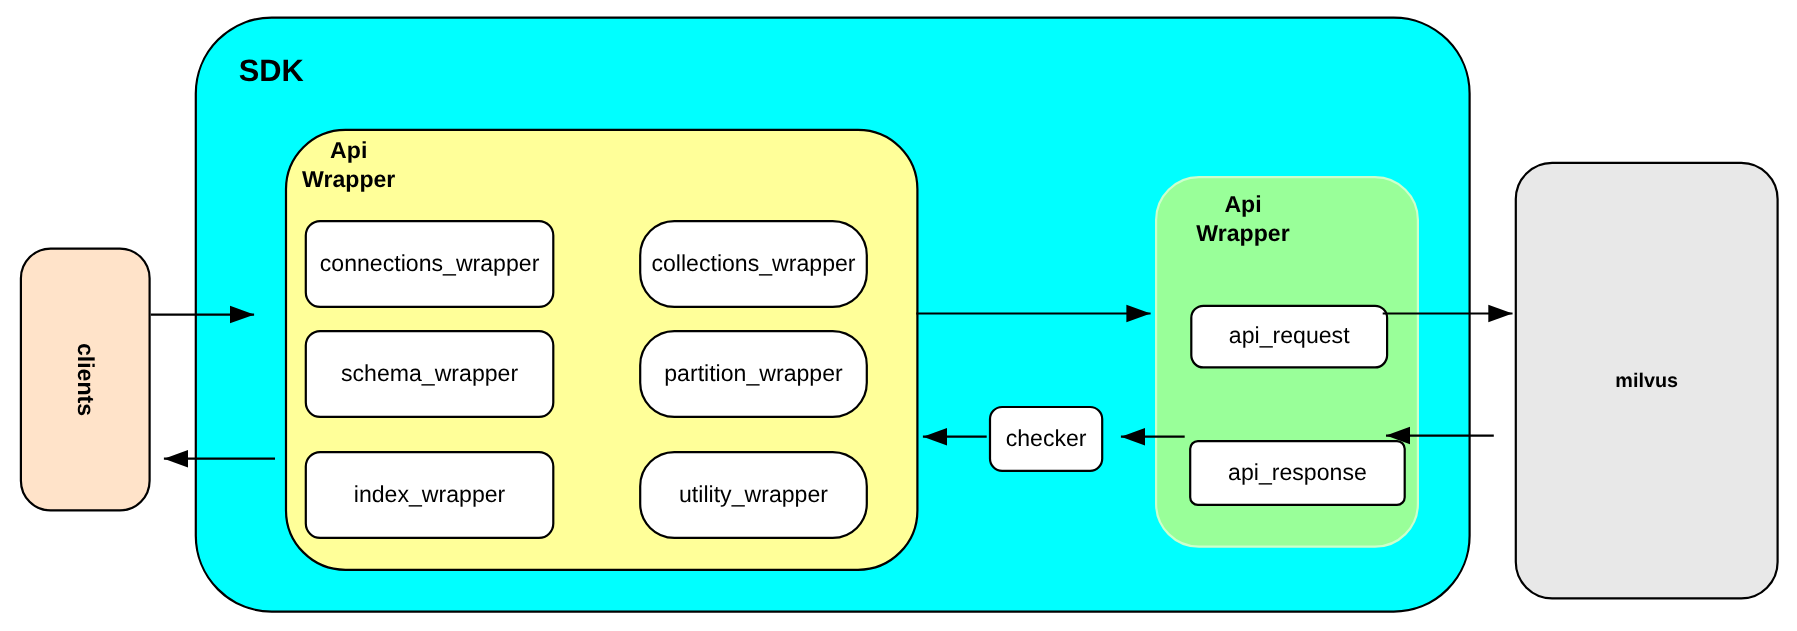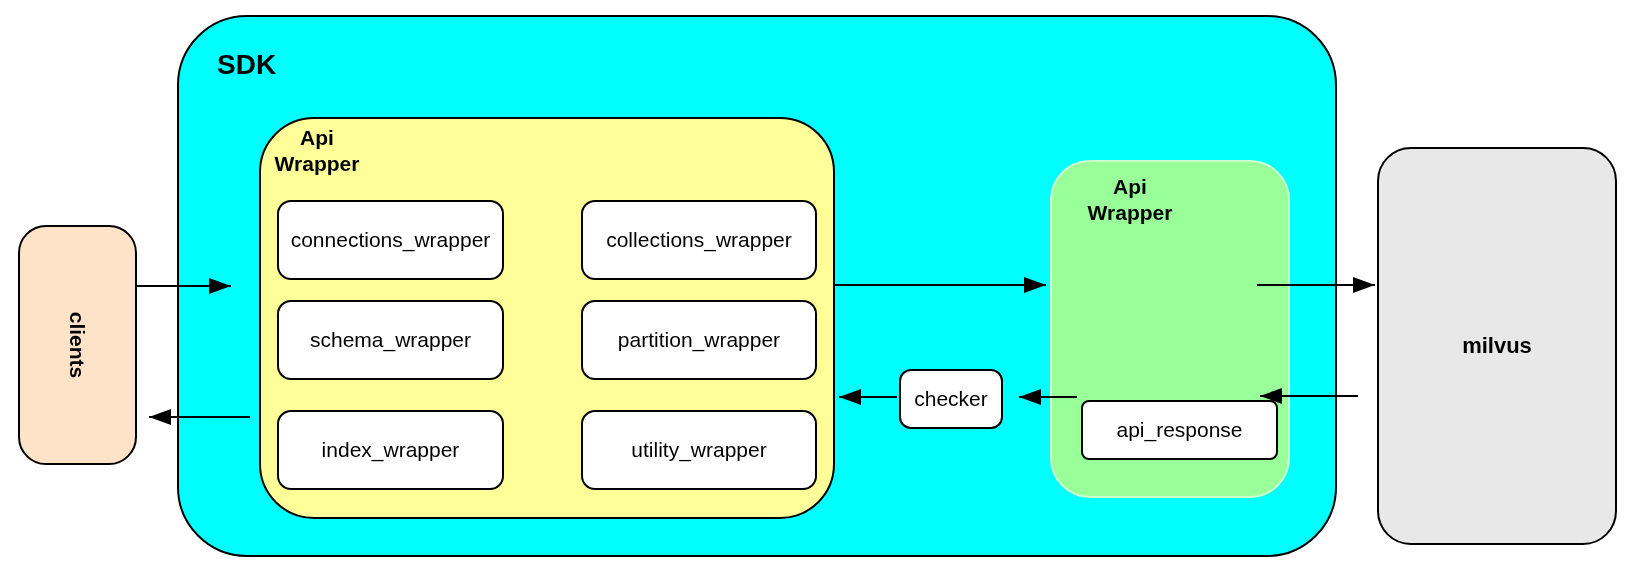--- a/index.html
+++ b/index.html
@@ -80,21 +80,21 @@
     background: var(--c-api_wrapper);
     border-radius: 55px;
   }
   .wrapper-label { left: 8px; top: 6px; width: 96px; text-align: center; }
 
   .module {
     border-radius: 14px;
     height: 80px;
   }
   .module.col-l { left: 16px;  width: 227px; }
-  .module.col-r { left: 320px; width: 236px; }
+  .module.col-r { left: 320px; width: 208px; border-radius: 32px; }
   .module.row-1 { top: 81px; }
   .module.row-2 { top: 181px; }
   .module.row-3 { top: 291px; }
 
   
   .checker {
     left: 720px; top: 352px; width: 104px; height: 60px;
     border-radius: 12px;
   }
 
@@ -108,21 +108,21 @@
   .gateway-label { left: 18px; top: 12px; width: 120px; text-align: center; }
   .api-request  { left: 30px; top: 115px; width: 180px; height: 58px; border-radius: 12px; }
   .api-response { left: 29px; top: 238px; width: 197px; height: 60px; border-radius: 8px; }
 
   
   .milvus {
     left: 1377px; top: 147px; width: 240px; height: 398px;
     background: var(--c-milvus);
     border-radius: 34px;
     font-weight: bold;
-    font-size: 22px;
+    font-size: 18px;
     z-index: 2;
   }
 </style>
 </head>
 <body>
 
 <div class="canvas">
 
   <svg class="arrows" viewBox="0 0 1634 574" xmlns="http://www.w3.org/2000/svg">
     <defs>
@@ -154,20 +154,21 @@
       <div class="node module col-l row-2">schema_wrapper</div>
       <div class="node module col-r row-2">partition_wrapper</div>
       <div class="node module col-l row-3">index_wrapper</div>
       <div class="node module col-r row-3">utility_wrapper</div>
     </div>
 
     <div class="node checker">checker</div>
 
     <div class="container api-gateway">
       <div class="container-label gateway-label">Api Wrapper</div>
+      <div class="node api-request">api_request</div>
       <div class="node api-response">api_response</div>
     </div>
   </div>
 
   <div class="node milvus">
     <span>milvus</span>
   </div>
 
 </div>
 

